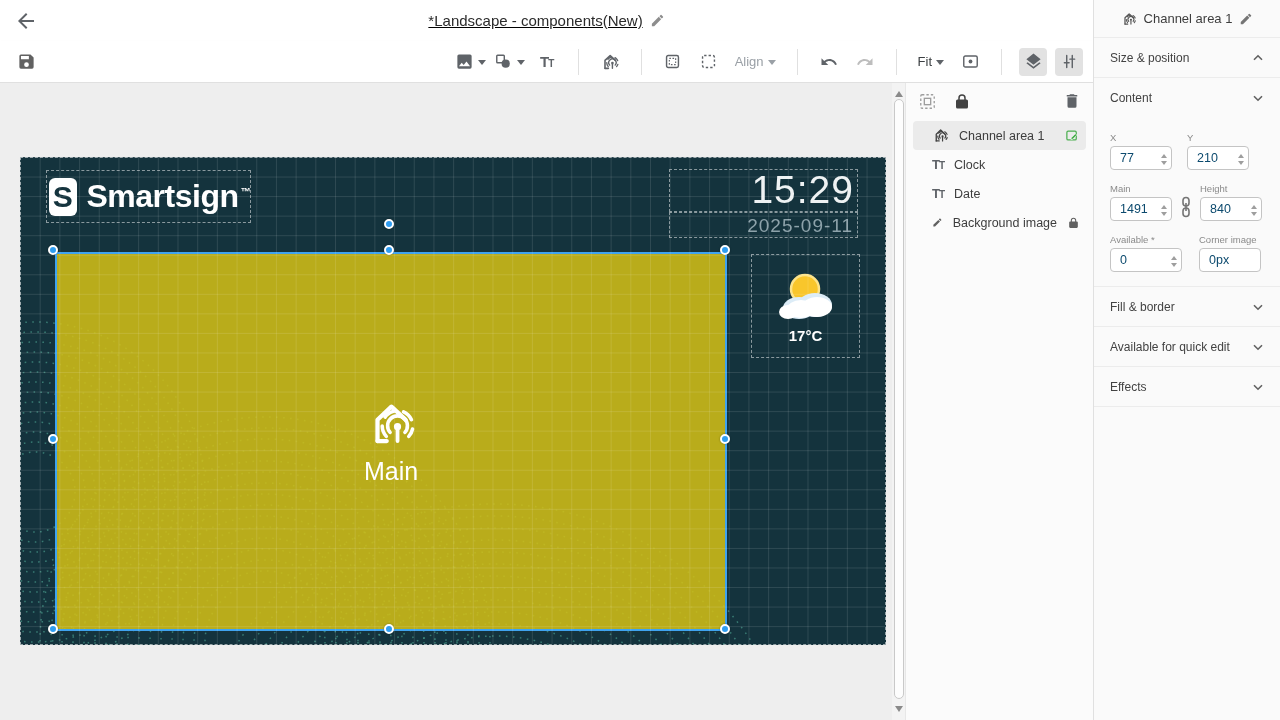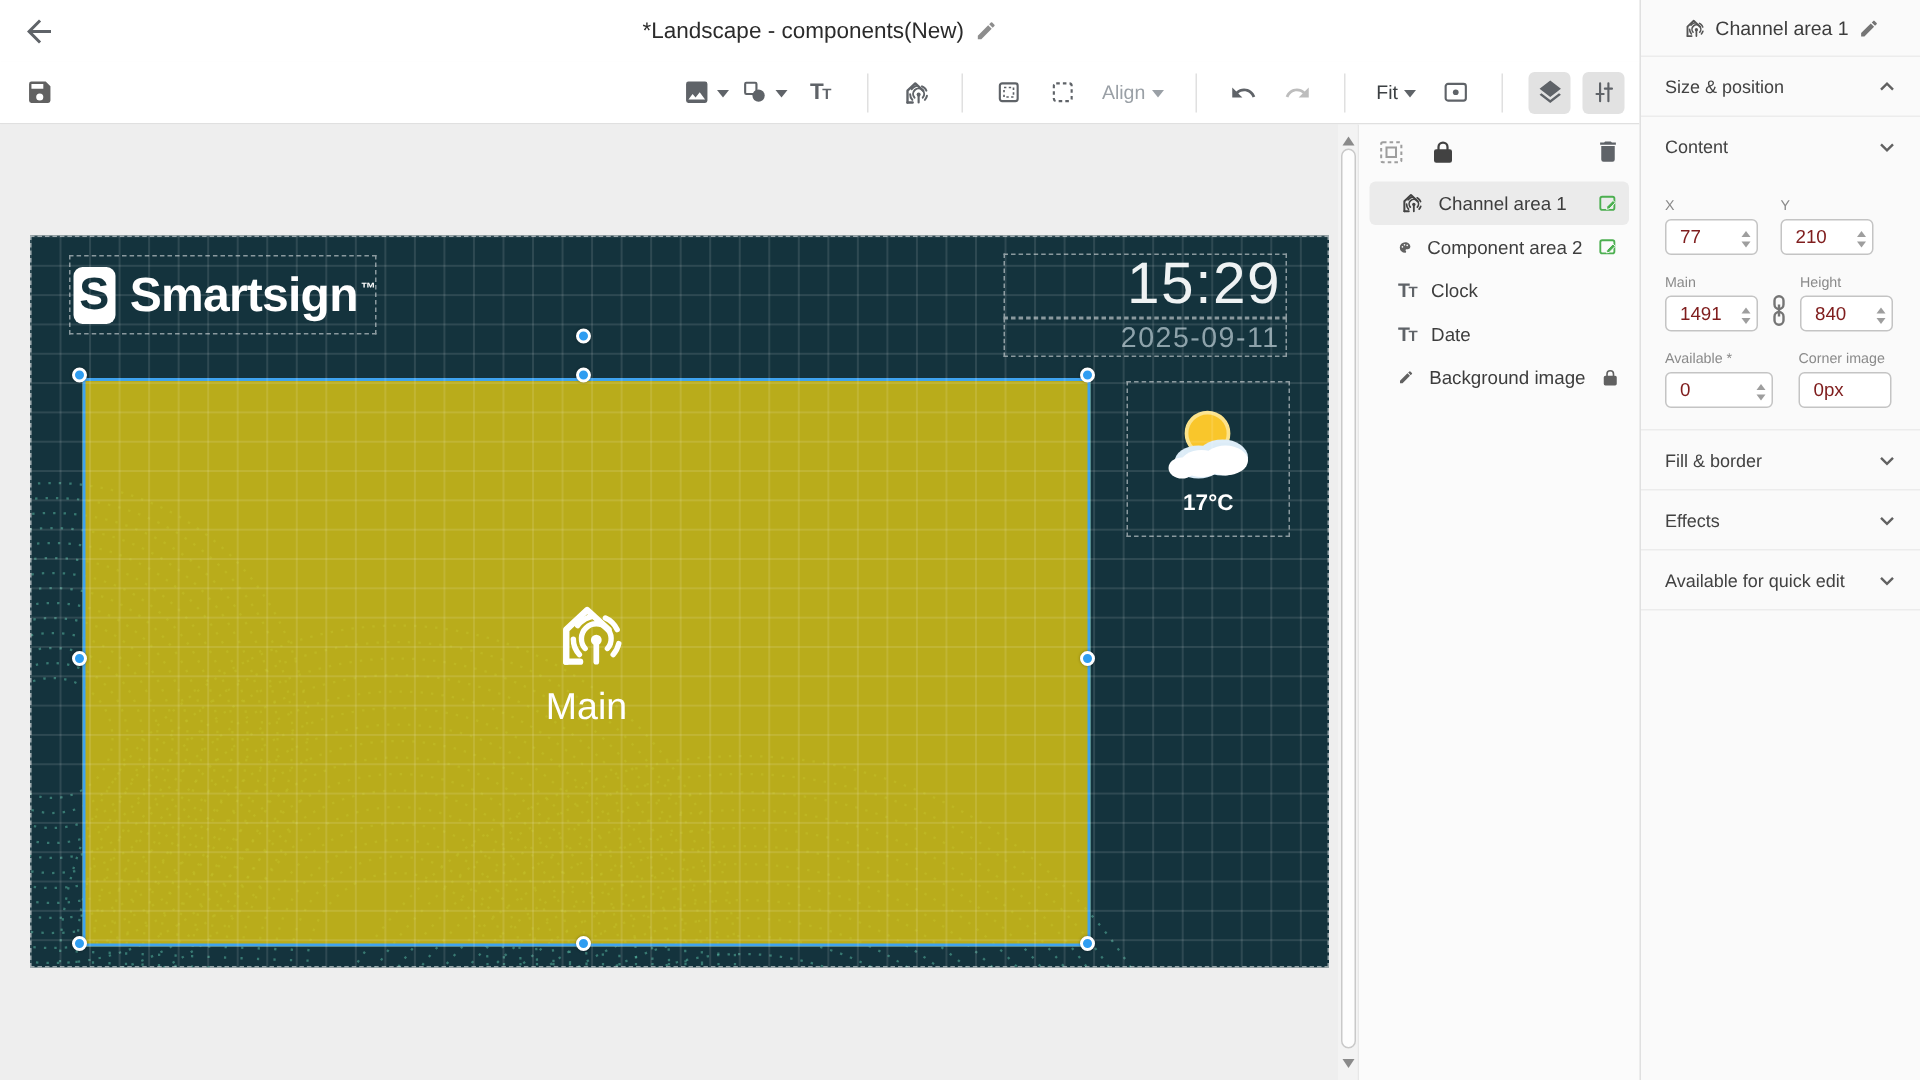--- a/index.html
+++ b/index.html
@@ -3,21 +3,21 @@
 <meta charset="utf-8">
 <style>
   * { margin:0; padding:0; box-sizing:border-box; }
   html,body { width:1280px; height:720px; overflow:hidden; background:#fff;
               font-family:"Liberation Sans", sans-serif; }
   .abs { position:absolute; }
 
   
   #topbar { left:0; top:0; width:1093px; height:41px; background:#fff; display:flex; align-items:center; }
   #back-btn { position:absolute; left:14px; top:9px; width:24px; height:24px; cursor:pointer; }
-  #title-wrap { width:100%; display:flex; justify-content:center; align-items:center; gap:7px; }
+  #title-wrap { width:100%; display:flex; justify-content:center; align-items:center; gap:7px;text-decoration:underline; }
   #doc-title { font-size:15px; color:#2b2b2b; }
   .icon-gray { fill:#8d8d8d; }
   .icon-dark { fill:#5f6368; }
 
   
   #toolbar { left:0; top:41px; width:1093px; height:42px; background:#fff;
              border-bottom:1px solid #e0e0e0; box-shadow:0 1px 2px rgba(0,0,0,.06);
              display:flex; align-items:center; }
   .tb-btn { display:flex; align-items:center; justify-content:center; height:28px; min-width:28px;
             border-radius:4px; cursor:pointer; color:#5f6368; }
@@ -92,21 +92,21 @@
   #props-title { font-size:13px; color:#3d3d3d; }
   .section { height:40px; display:flex; align-items:center; justify-content:space-between;
              padding:0 16px; border-top:1px solid #ececec; cursor:pointer; }
   .section-label { font-size:12px; color:#424242; }
   #fields { padding:2px 16px 14px 16px; }
   .flabel { font-size:9.5px; color:#8a8a8a; margin-bottom:3px; }
   .frow { display:flex; align-items:flex-end; margin-top:13px; }
   .fcol {}
   .num-wrap { position:relative; }
   .num-input { width:62px; height:24px; border:1px solid #c4c4c4; border-radius:4px; background:#fff;
-               font-size:12.5px; color:#7f1d1d; padding:0 16px 0 9px; outline:none;
+               font-size:12.5px; color:#0c4a6e; padding:0 16px 0 9px; outline:none;
                font-family:"Liberation Sans", sans-serif; }
   .num-input.wide { width:72px; }
   .num-input.plain { padding-right:6px; }
   .stepper { position:absolute; right:5px; top:5px; display:flex; flex-direction:column; gap:3px; cursor:pointer; }
   .stepper .up { width:0; height:0; border:3.5px solid transparent; border-bottom:4.5px solid #9e9e9e; }
   .stepper .dn { width:0; height:0; border:3.5px solid transparent; border-top:4.5px solid #9e9e9e; }
   .gap14 { width:15px; } .gap6 { width:7px; } .gap16 { width:17px; }
   #link-btn { display:flex; align-items:center; padding-bottom:3px; cursor:pointer; }
 </style>
 </head>
@@ -386,31 +386,20 @@
           <use href="#i-house-cast"></use>
         </svg>
       <span class="layer-label">Channel area 1</span>
       <span class="layer-badge">
         <svg width="15" height="15" viewBox="0 0 24 24" color="#4caf50">
             <use href="#i-quick-edit"></use>
           </svg>
       </span>
     </div>
     <div class="layer-item">
-      <svg width="16" height="16" viewBox="0 0 24 24" color="#616161">
-          <use href="#i-palette"></use>
-        </svg>
-      <span class="layer-label">Component area 2</span>
-      <span class="layer-badge">
-        <svg width="15" height="15" viewBox="0 0 24 24" color="#4caf50">
-            <use href="#i-quick-edit"></use>
-          </svg>
-      </span>
-    </div>
-    <div class="layer-item">
       <span class="tt-glyph" style="font-size:13px">T<small>T</small></span>
       <span class="layer-label">Clock</span>
     </div>
     <div class="layer-item">
       <span class="tt-glyph" style="font-size:13px">T<small>T</small></span>
       <span class="layer-label">Date</span>
     </div>
     <div class="layer-item">
       <svg width="15" height="15" viewBox="0 0 24 24" fill="#616161">
           <use href="#i-pencil"></use>
@@ -526,25 +515,25 @@
     </div>
   </div>
 
   <div class="section">
     <span class="section-label">Fill &amp; border</span>
     <svg width="12" height="12" viewBox="0 0 12 12" fill="none" stroke="#616161" stroke-width="1.6">
         <use href="#i-chevron"></use>
       </svg>
   </div>
   <div class="section">
+    <span class="section-label">Available for quick edit</span>
+    <svg width="12" height="12" viewBox="0 0 12 12" fill="none" stroke="#616161" stroke-width="1.6">
+        <use href="#i-chevron"></use>
+      </svg>
+  </div>
+  <div class="section">
     <span class="section-label">Effects</span>
     <svg width="12" height="12" viewBox="0 0 12 12" fill="none" stroke="#616161" stroke-width="1.6">
         <use href="#i-chevron"></use>
       </svg>
   </div>
-  <div class="section">
-    <span class="section-label">Available for quick edit</span>
-    <svg width="12" height="12" viewBox="0 0 12 12" fill="none" stroke="#616161" stroke-width="1.6">
-        <use href="#i-chevron"></use>
-      </svg>
-  </div>
   <div style="border-top:1px solid #ececec"></div>
 </div>
 
 </body></html>

